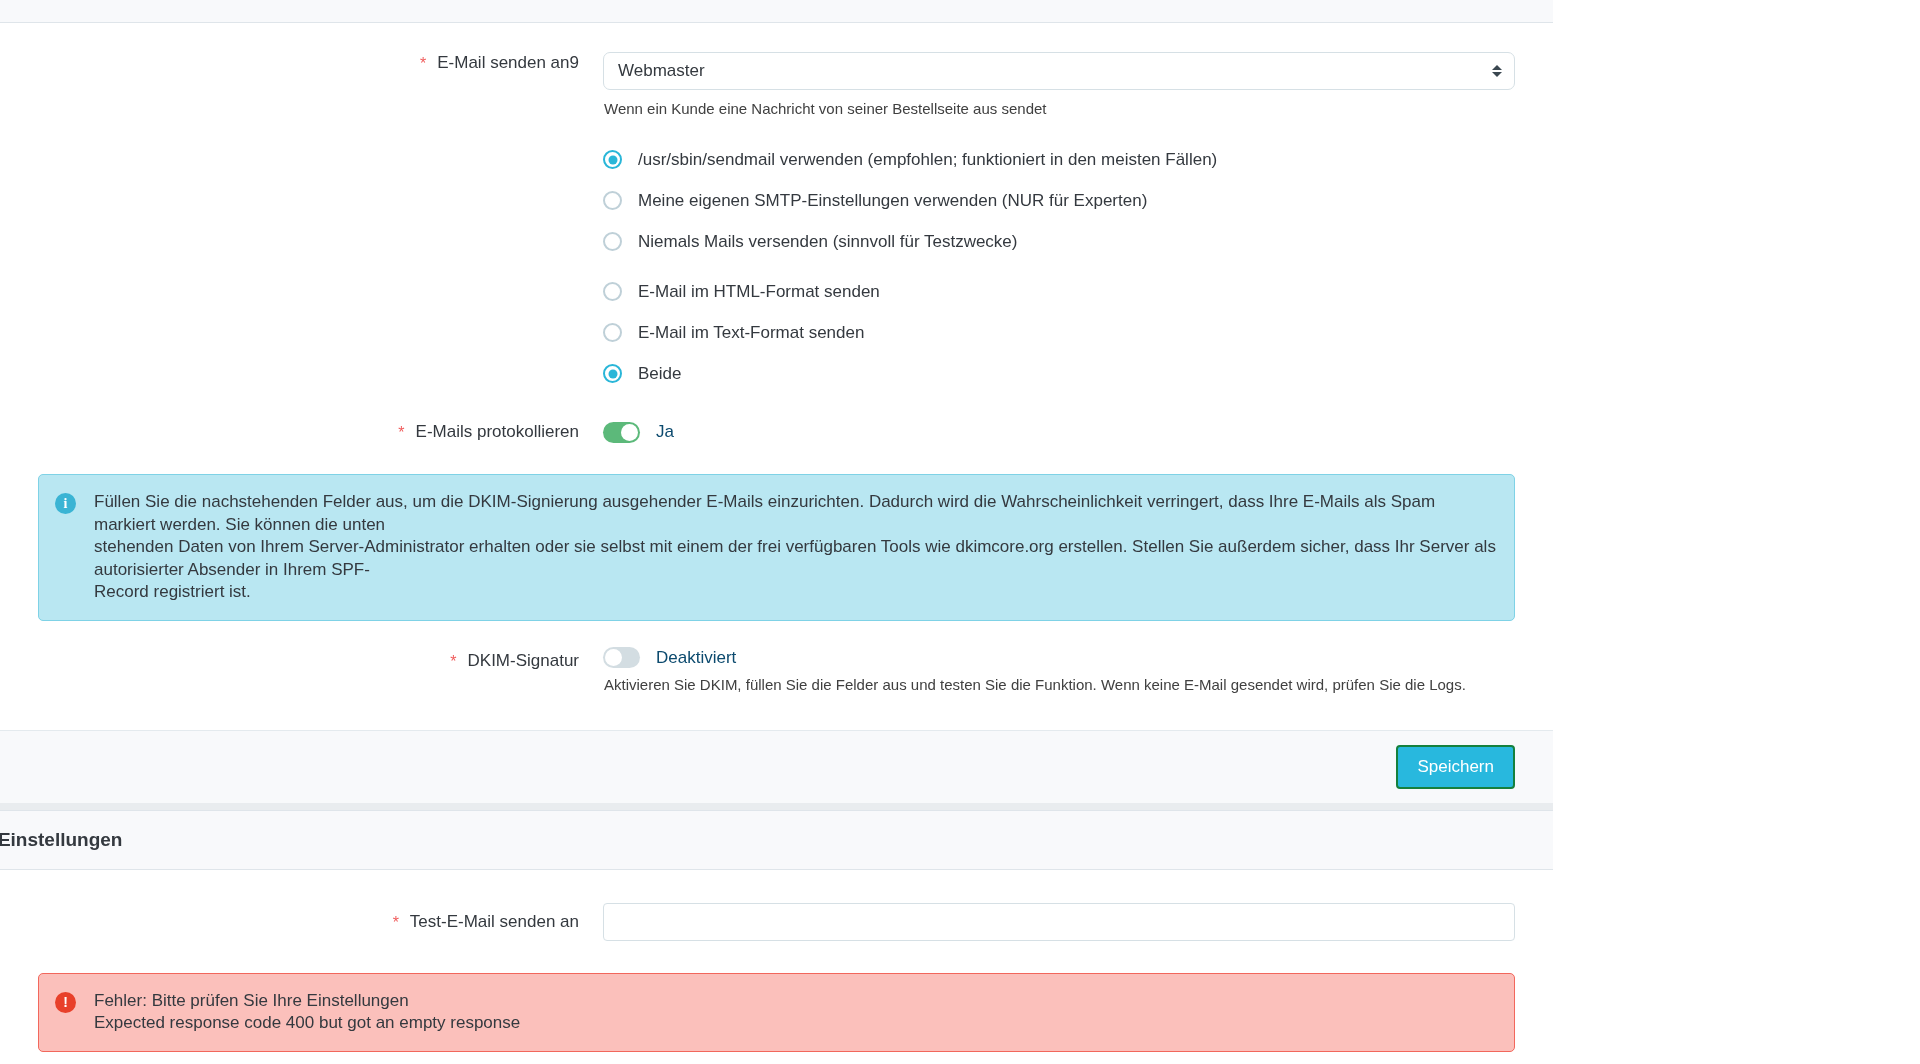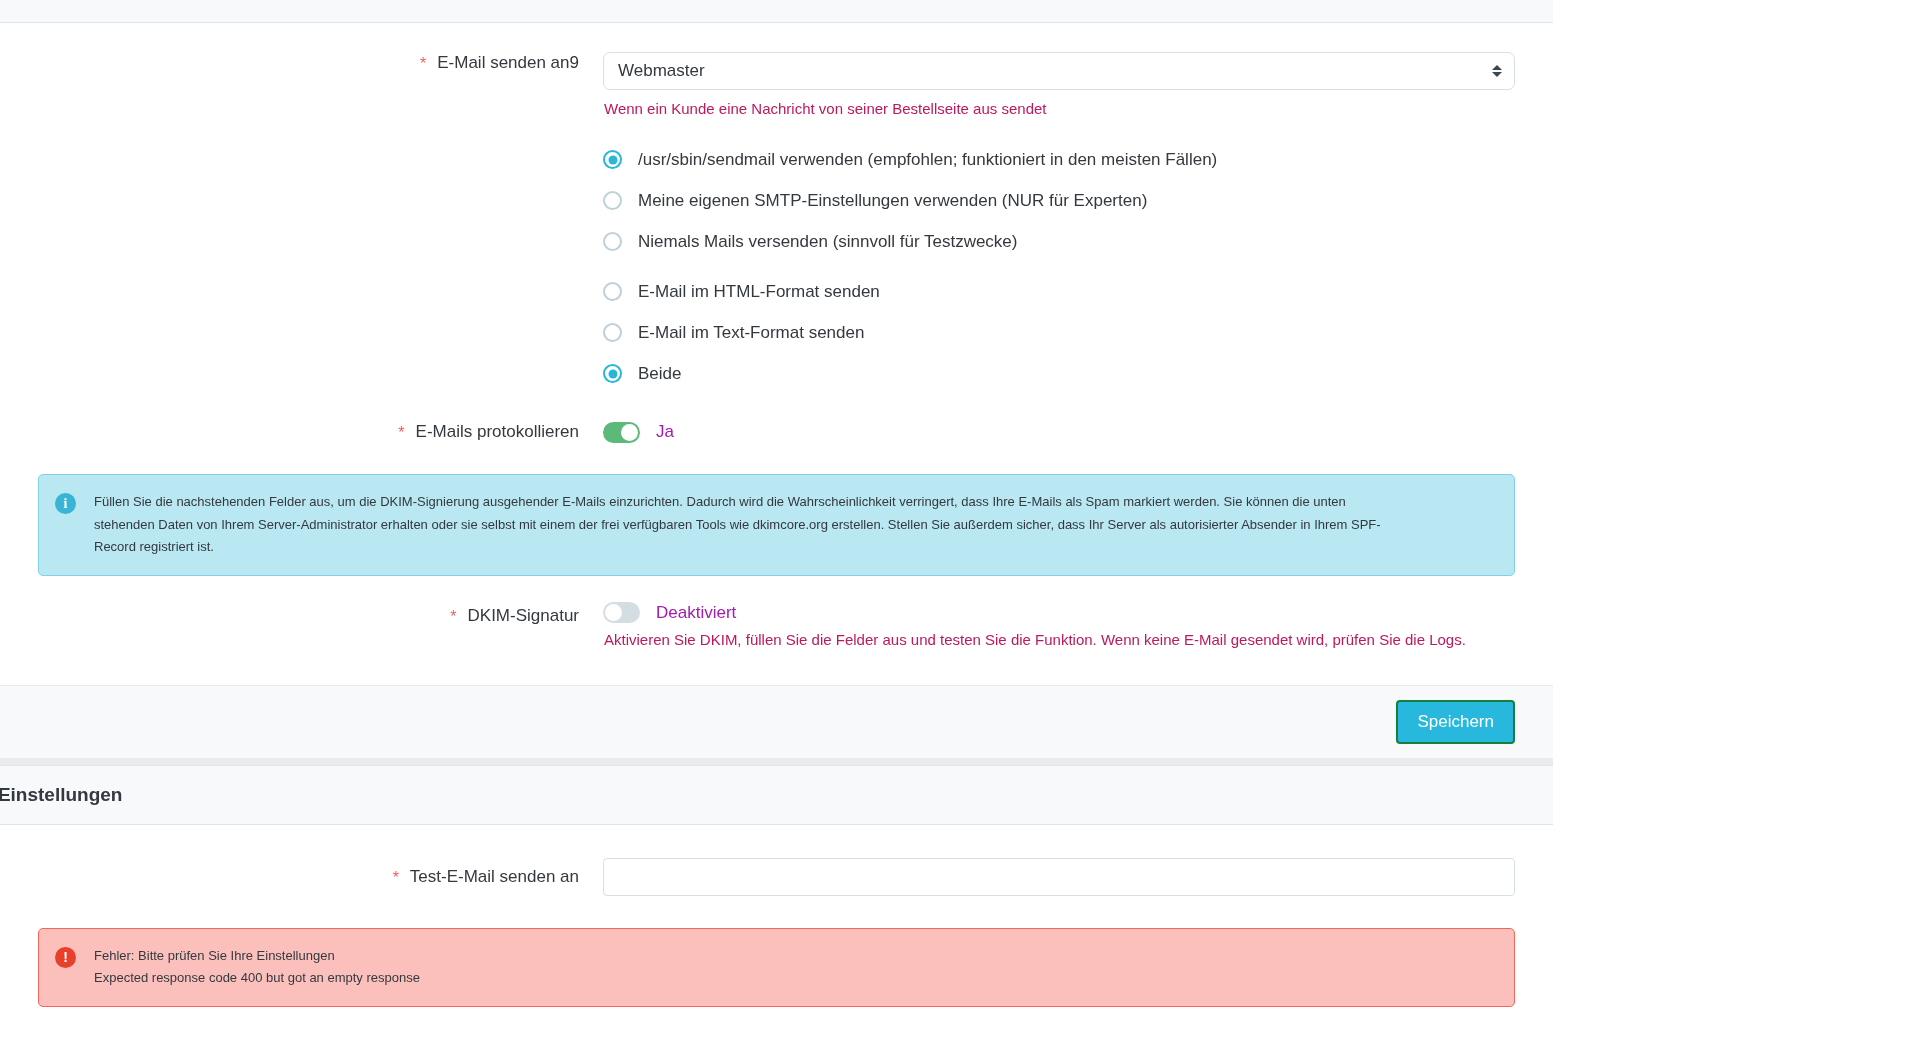--- a/index.html
+++ b/index.html
@@ -105,21 +105,21 @@
     width: 0; height: 0;
     border-left: 5px solid transparent;
     border-right: 5px solid transparent;
   }
   .select-arrows i.up   { border-bottom: 5px solid #3a4750; }
   .select-arrows i.down { border-top: 5px solid #3a4750; }
 
   .help-text {
     font-size: 15px;
     line-height: 20px;
-    color: #be185d;
+    color: #404040;
     margin-top: 9px;
     padding-left: 1px;
   }
 
   
   .radio-group { margin: 0; }
   .radio-item {
     display: flex;
     align-items: center;
     height: 41px;
@@ -175,21 +175,21 @@
     border-radius: 50%;
     background: #ffffff;
   }
   .toggle.on  { background: #5cb97a; }
   .toggle.on .knob  { right: 2px; }
   .toggle.off { background: #d3dde2; }
   .toggle.off .knob { left: 2px; }
   .toggle-text {
     font-size: 17px;
     line-height: 22px;
-    color: #a21caf;
+    color: #0c4a6e;
   }
 
   
   .alert {
     display: flex;
     align-items: flex-start;
     border-radius: 5px;
     box-sizing: border-box;
     margin: 0 38px;
     padding: 16px 18px 16px 16px;
@@ -212,21 +212,21 @@
     font-weight: bold;
     line-height: 21px;
     text-align: center;
     margin-right: 18px;
     margin-top: 2px;
     font-family: "Liberation Serif", serif;
   }
   .alert-info .alert-icon   { background: #3ab4d4; }
   .alert-danger .alert-icon { background: #e8402a; font-family: "Liberation Sans", sans-serif; }
   .alert-body {
-    font-size: 13px;
+    font-size: 17px;
     line-height: 22.5px;
     color: #34393f;
   }
   .alert-body .line { display: block; }
 
   
   .card-sep {
     border-top: 1px solid #e4eaee;
     margin: 0;
   }

